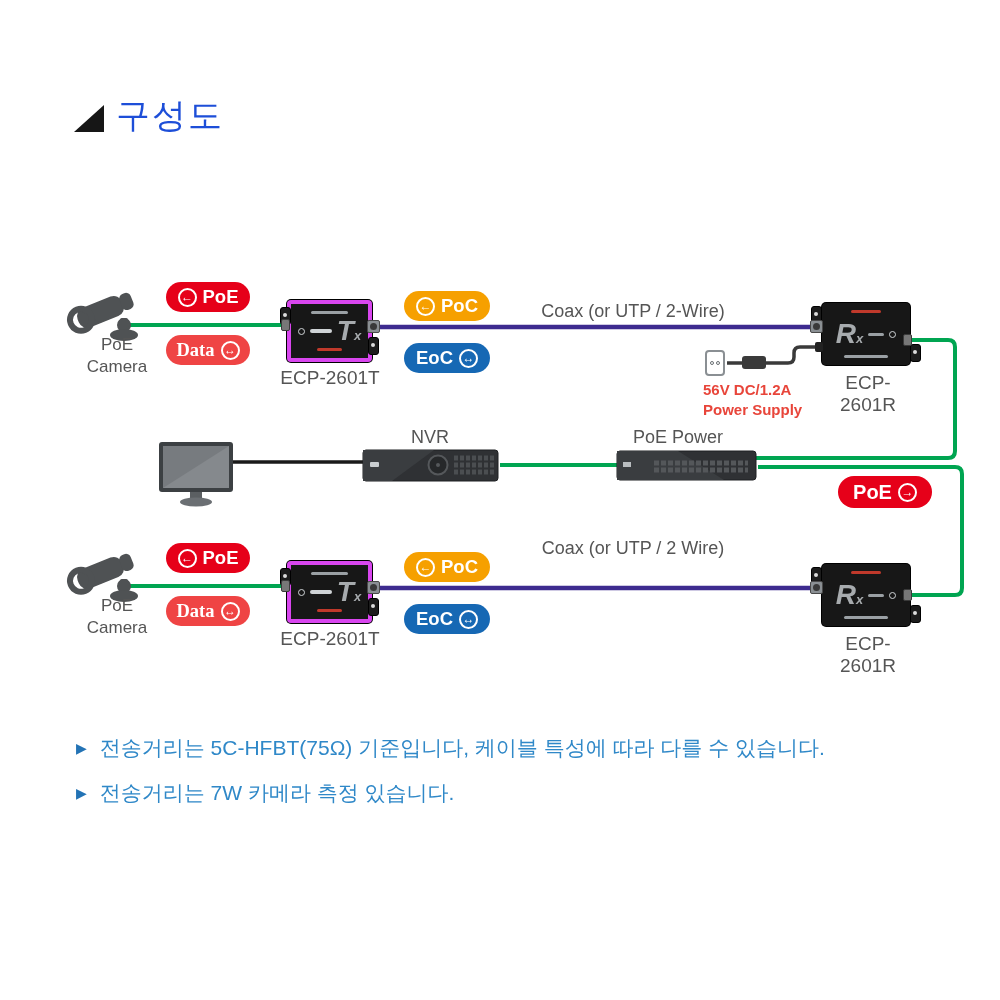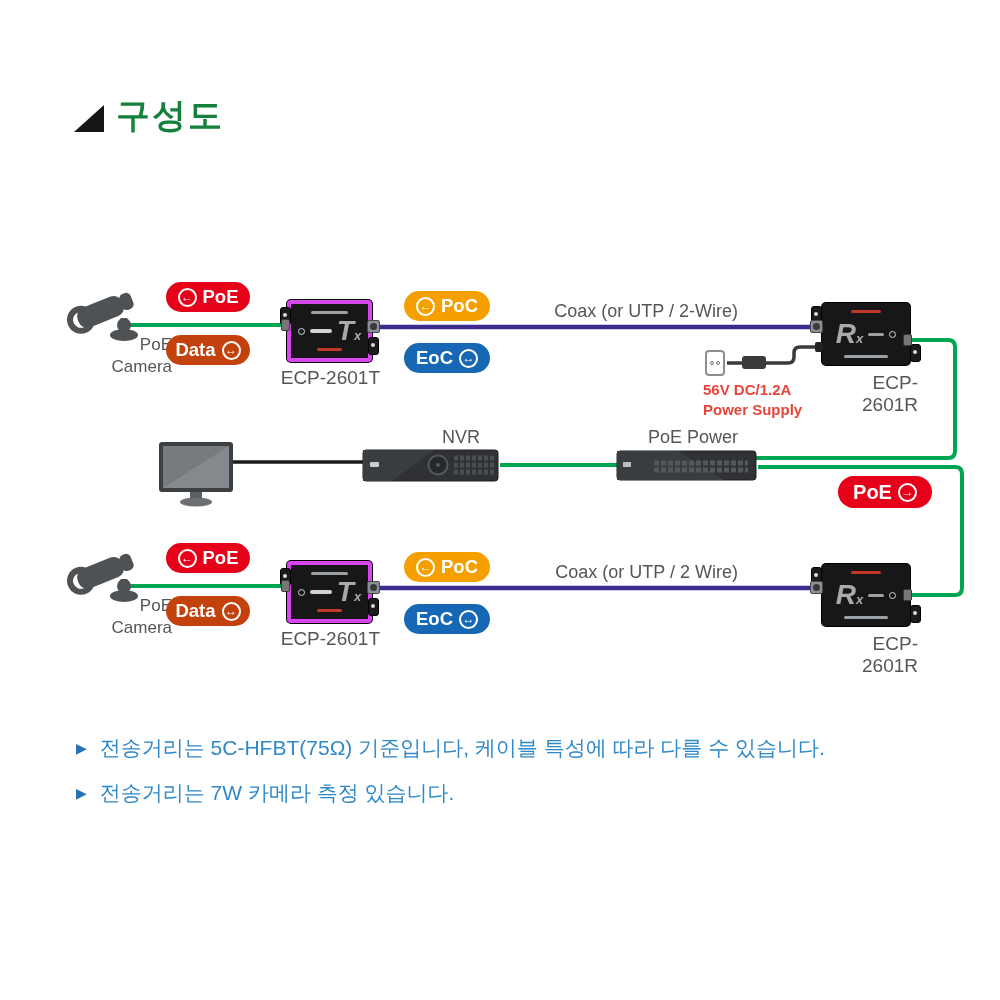--- a/index.html
+++ b/index.html
@@ -4,32 +4,32 @@
 <style>
   html,body { margin:0; padding:0; }
   body {
     width:1000px; height:1000px; position:relative; overflow:hidden;
     background:#ffffff; font-family:"Liberation Sans", sans-serif;
   }
 
   
   .title-tri { position:absolute; left:74px; top:105px; width:0; height:0;
     border-left:30px solid transparent; border-bottom:27px solid #161616; z-index:3; }
-  .title-txt { position:absolute; left:116px; top:93px; font-size:34px; font-weight:700;
-    color:#15803d; letter-spacing:2px; z-index:3; }
+  .title-txt { position:absolute; left:116px; top:93px; font-size:34px; font-weight:400;
+    color:#1d4ed8; letter-spacing:2px; z-index:3; }
 
   
   svg.lines { position:absolute; left:0; top:0; z-index:1; }
 
   
   .badge { position:absolute; z-index:3; height:30px; width:84px; box-sizing:border-box;
     border-radius:16px; display:flex; align-items:center; justify-content:center; gap:6px;
     padding:0 8px; color:#fff; font-weight:700; font-size:18.5px; }
   .b-red    { background:#e60019; }
-  .b-green  { background:#c2410c; }
+  .b-green  { background:#ef4444;font-family:Liberation Serif, serif; }
   .b-orange { background:#f6a000; width:86px; }
   .b-blue   { background:#1668b4; width:86px; }
   .badge-lg { width:94px; height:32px; font-size:20px; border-radius:17px; }
   .arr { width:19px; height:19px; flex:0 0 19px; border:2.5px solid #fff; border-radius:50%;
     display:flex; align-items:center; justify-content:center; font-size:12px; font-weight:700;
     line-height:1; box-sizing:border-box; }
 
   
   .device { position:absolute; z-index:2; background:#171717; border-radius:4px;
     box-shadow:0 0 0 1px #000; }
@@ -57,21 +57,21 @@
   .port-bnc { position:absolute; z-index:2; width:13px; height:13px; background:#8a8f93;
     border:1px solid #4a4a4a; border-radius:2px; box-sizing:border-box; }
   .port-bnc::after { content:""; position:absolute; inset:2px; border-radius:50%;
     background:#3a3a3a; }
   .port-sm { position:absolute; z-index:2; width:9px; height:12px; background:#777;
     border:1px solid #3a3a3a; border-radius:2px; box-sizing:border-box; }
   .port-dk { position:absolute; z-index:2; width:8px; height:10px; background:#222;
     border-radius:2px; }
 
   
-  .lbl { position:absolute; z-index:3; color:#555; text-align:right; }
+  .lbl { position:absolute; z-index:3; color:#555; text-align:center; }
   .lbl-dev { font-size:19px; }
   .lbl-sm  { font-size:17px; line-height:1.3; }
   .lbl-mid { font-size:18px; }
   .power-lbl { position:absolute; z-index:3; color:#e8453a; font-size:15px; font-weight:600;
     line-height:1.35; }
 
   
   .plug { position:absolute; z-index:2; width:20px; height:26px; background:#fff;
     border:2px solid #8a8f93; border-radius:4px; box-sizing:border-box; }
   .plug::before, .plug::after { content:""; position:absolute; width:4px; height:4px;
@@ -265,21 +265,21 @@
   <div class="lbl lbl-dev" style="left:280px;top:628px;width:100px">ECP-2601T</div>
 
   <div class="badge b-orange" style="left:404px;top:552px">
     <span class="arr">←</span>
     <span>PoC</span>
   </div>
   <div class="badge b-blue" style="left:404px;top:604px">
     <span>EoC</span>
     <span class="arr">↔</span>
   </div>
-  <div class="lbl lbl-mid" style="left:528px;top:562px;width:210px">Coax (or UTP / 2 Wire)</div>
+  <div class="lbl lbl-mid" style="left:528px;top:538px;width:210px">Coax (or UTP / 2 Wire)</div>
 
   <div class="device" style="left:822px;top:564px;width:88px;height:62px">
     <div class="ear tl"></div>
     <div class="ear br"></div>
     <div class="dev-inner">
       <div class="microbar red w40"></div>
       <div class="dev-mid">
         <span class="mark">Rx</span>
         <span class="dash sm"></span>
         <span class="dot"></span>

